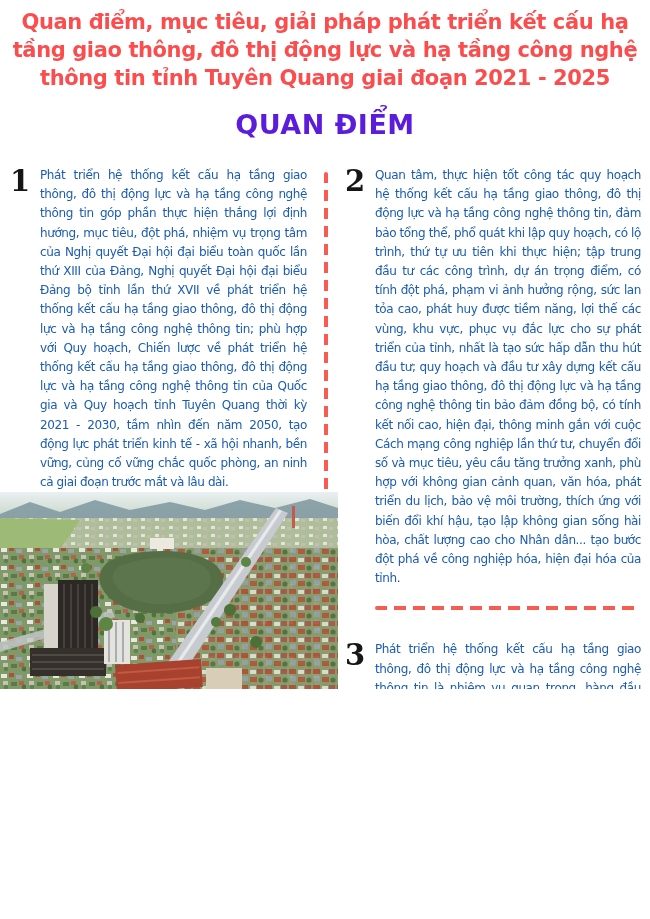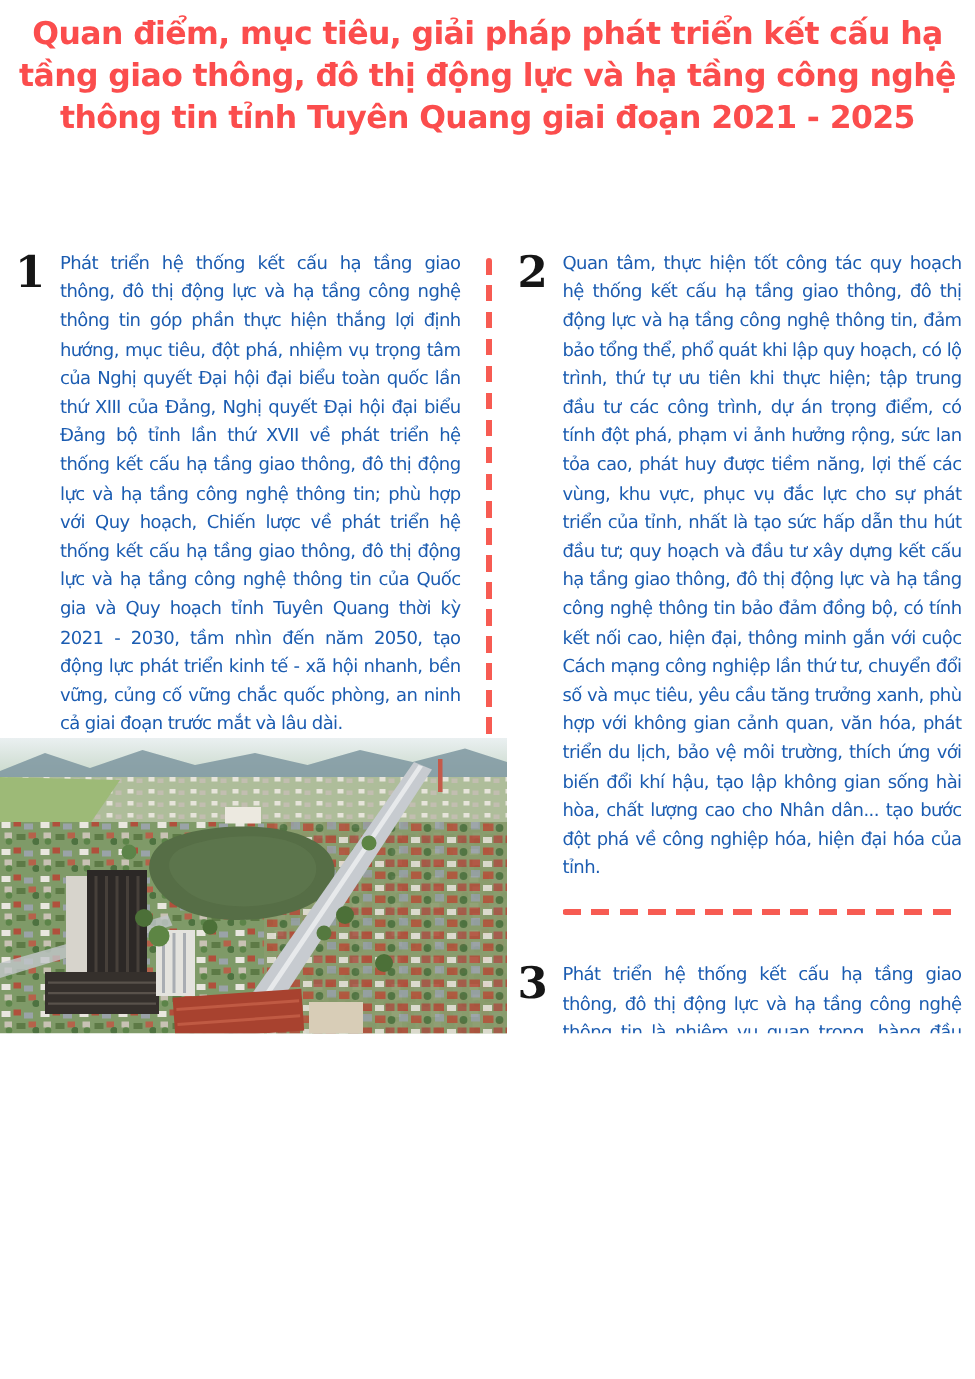--- a/index.html
+++ b/index.html
@@ -45,20 +45,21 @@
   .photo-server { margin-top:8px; }
   .photo svg { display:block; }
 </style>
 </head>
 <body>
 
 <div class="page">
 
   <h1 class="title">Quan điểm, mục tiêu, giải pháp phát triển kết cấu hạ tầng giao thông, đô thị động lực và hạ tầng công nghệ thông tin tỉnh Tuyên Quang giai đoạn 2021 - 2025</h1>
 
+  <h2 class="section-heading">QUAN ĐIỂM</h2>
 
   <div class="vdivider"></div>
 
   <section class="col col-left">
     <article class="viewpoint">
       <span class="vp-num">1</span>
       <p class="vp-text">Phát triển hệ thống kết cấu hạ tầng giao thông, đô thị động lực và hạ tầng công nghệ thông tin góp phần thực hiện thắng lợi định hướng, mục tiêu, đột phá, nhiệm vụ trọng tâm của Nghị quyết Đại hội đại biểu toàn quốc lần thứ XIII của Đảng, Nghị quyết Đại hội đại biểu Đảng bộ tỉnh lần thứ XVII về phát triển hệ thống kết cấu hạ tầng giao thông, đô thị động lực và hạ tầng công nghệ thông tin; phù hợp với Quy hoạch, Chiến lược về phát triển hệ thống kết cấu hạ tầng giao thông, đô thị động lực và hạ tầng công nghệ thông tin của Quốc gia và Quy hoạch tỉnh Tuyên Quang thời kỳ 2021 - 2030, tầm nhìn đến năm 2050, tạo động lực phát triển kinh tế - xã hội nhanh, bền vững, củng cố vững chắc quốc phòng, an ninh cả giai đoạn trước mắt và lâu dài.</p>
     </article>
 
     <figure class="photo photo-city">

